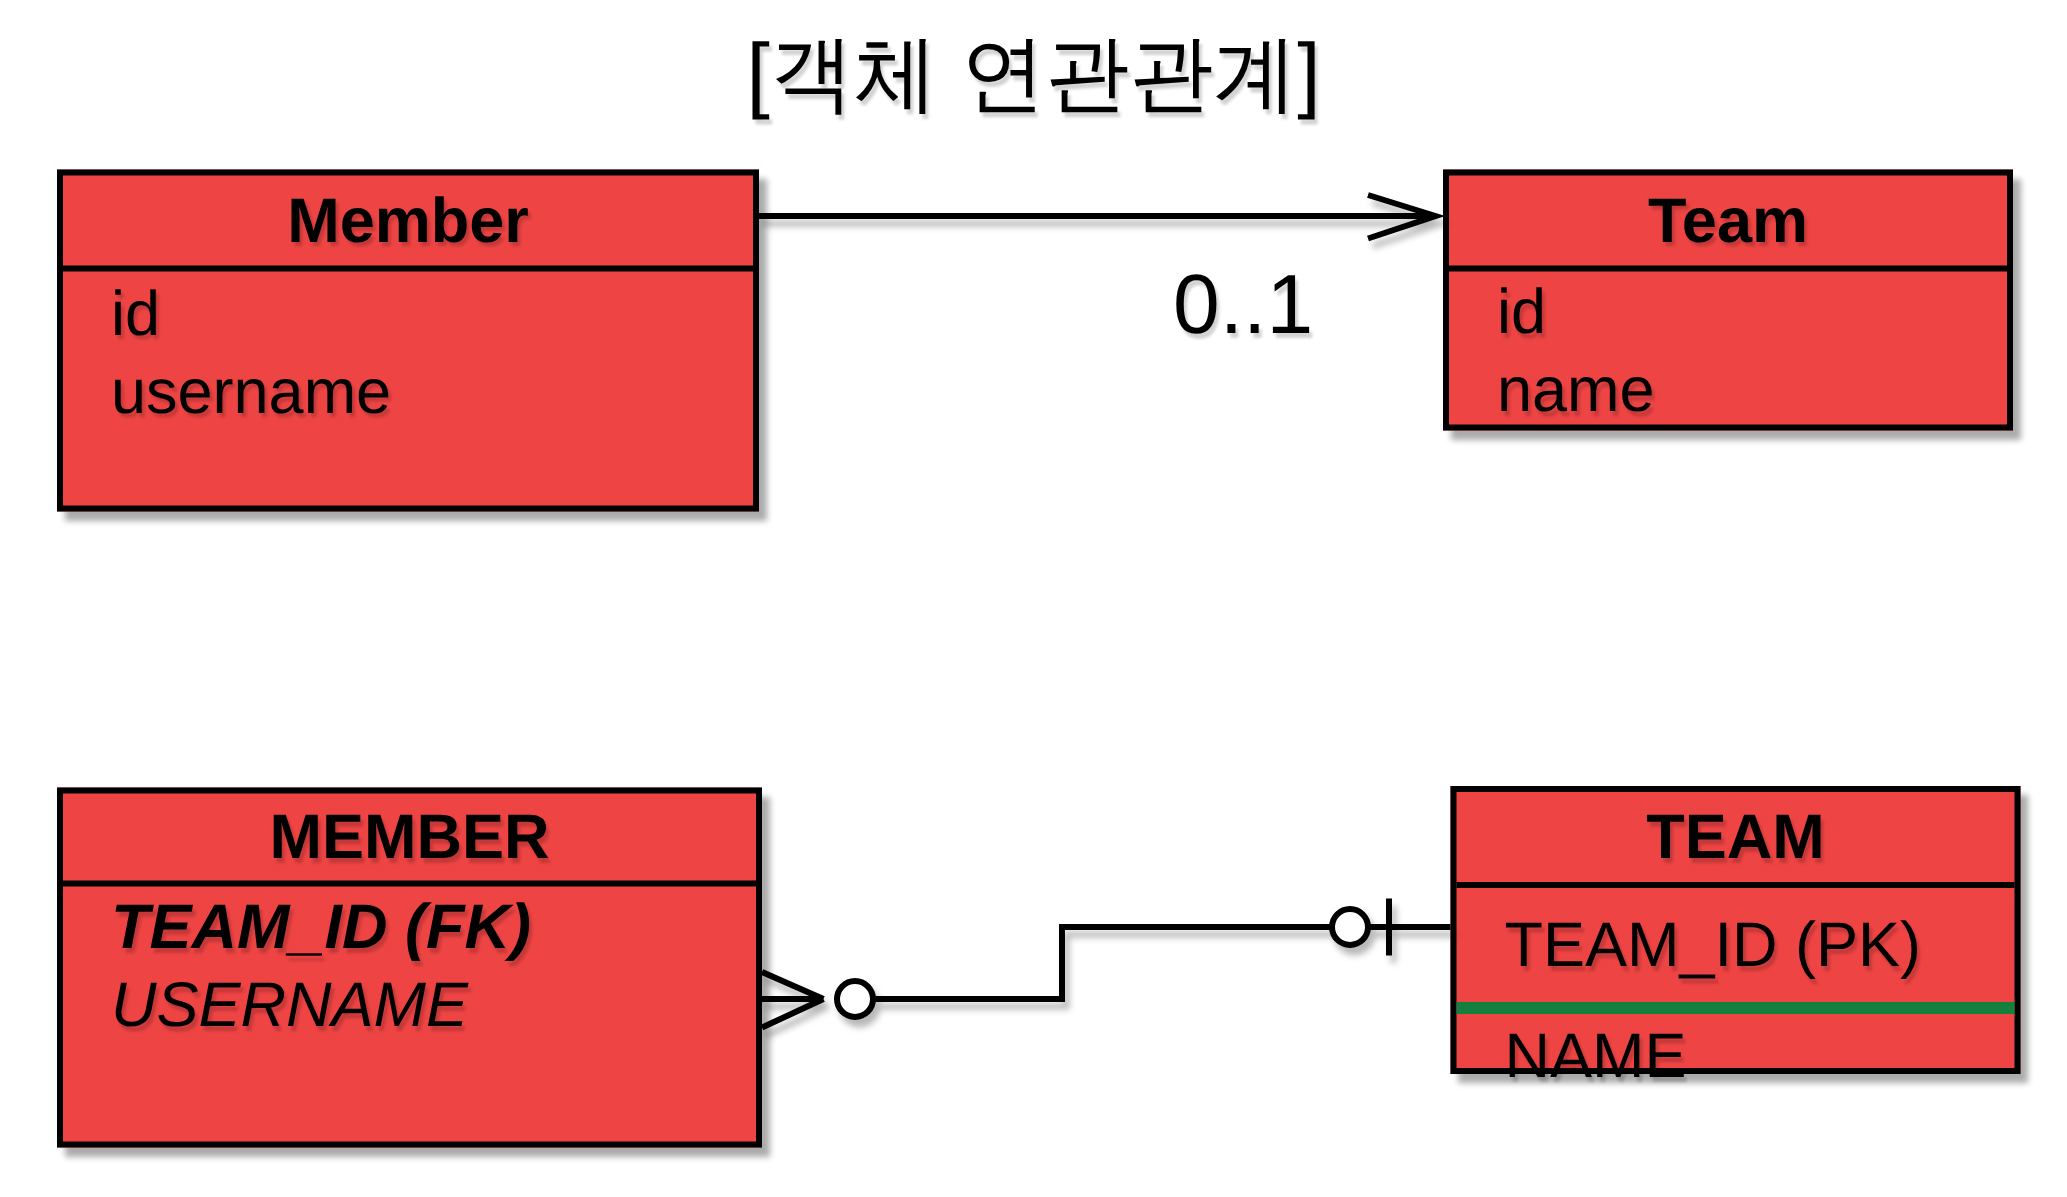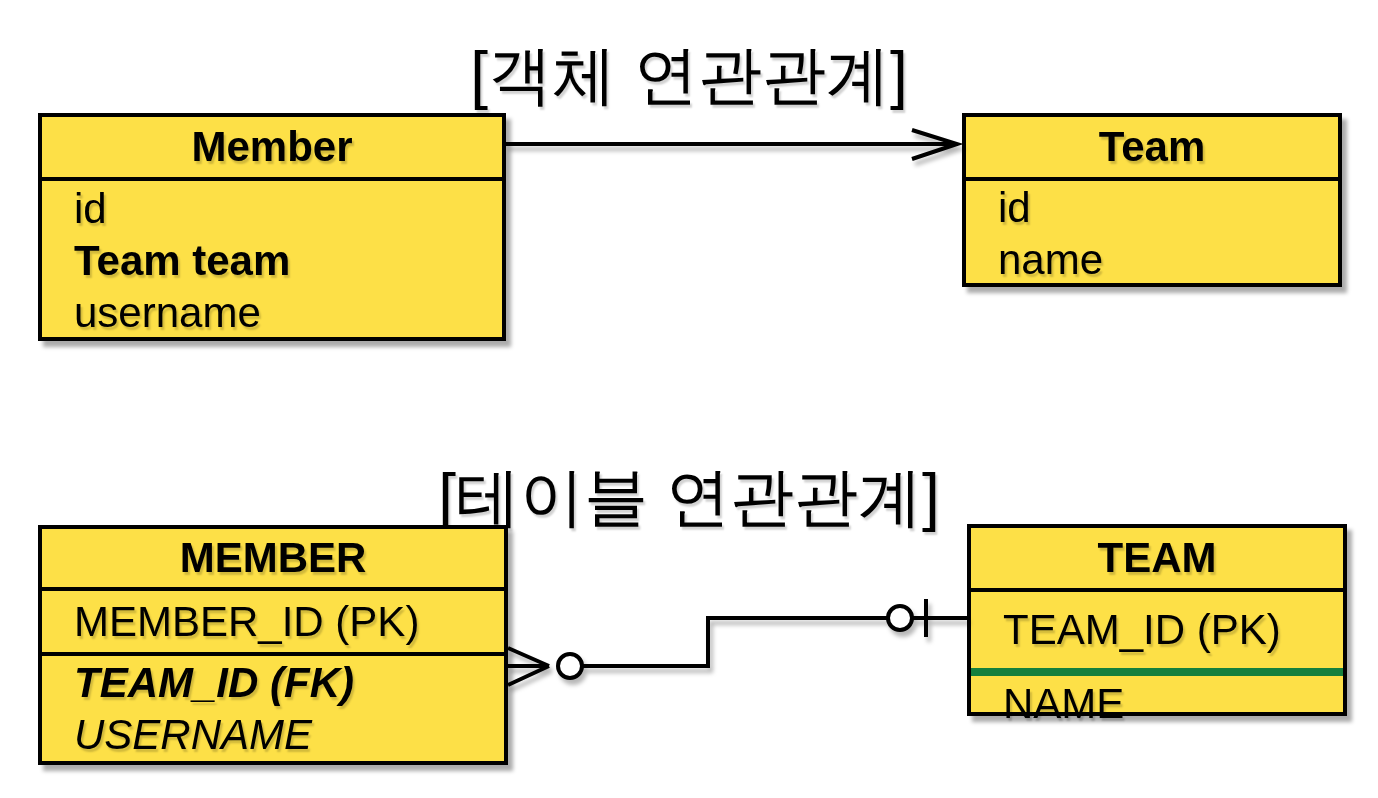--- a/index.html
+++ b/index.html
@@ -14,35 +14,34 @@
     background: #ffffff;
     overflow: hidden;
     font-family: "Liberation Sans", sans-serif;
     color: #000000;
   }
   .section-title {
     position: absolute;
     left: 0;
     width: 100%;
     text-align: center;
-    font-size: 64px;
+    font-size: 56px;
     font-weight: 400;
     letter-spacing: 0px;
     text-shadow: 2px 3px 2px rgba(0,0,0,0.18);
     white-space: nowrap;
-    margin-top: 20px;
   }
   .title-object { top: 12px; }
   .title-table  { top: 434px; }
 
   .entity-box {
     position: absolute;
     box-sizing: border-box;
     border: 4px solid #000000;
-    background: #fde047;
+    background: #ef4444;
     box-shadow: 5px 6px 4px rgba(0,0,0,0.33);
   }
   .entity-header {
     box-sizing: border-box;
     border-bottom: 4px solid #000000;
     display: flex;
     align-items: center;
     justify-content: center;
     font-weight: 700;
     font-size: 42px;
@@ -101,43 +100,41 @@
     filter: drop-shadow(3px 5px 2px rgba(0,0,0,0.28));
   }
 </style>
 </head>
 <body>
 
 <div class="canvas">
 
   <div class="section-title title-object">[객체 연관관계]</div>
 
-  <div class="section-title title-table">[테이블 연관관계]</div>
 
   <div class="entity-box member-class">
     <div class="entity-header">Member</div>
     <div class="entity-body">
       <div class="entity-field">id</div>
-      <div class="entity-field bold">Team team</div>
       <div class="entity-field">username</div>
     </div>
   </div>
 
   <div class="entity-box team-class">
     <div class="entity-header">Team</div>
     <div class="entity-body">
       <div class="entity-field">id</div>
       <div class="entity-field">name</div>
     </div>
   </div>
 
+  <div class="multiplicity-label">0..1</div>
 
   <div class="entity-box member-table">
     <div class="entity-header">MEMBER</div>
-    <div class="entity-row pk-row">MEMBER_ID (PK)</div>
     <div class="entity-body">
       <div class="entity-field bold">TEAM_ID (FK)</div>
       <div class="entity-field">USERNAME</div>
     </div>
   </div>
 
   <div class="entity-box team-table">
     <div class="entity-header">TEAM</div>
     <div class="entity-row pk-row">TEAM_ID (PK)</div>
     <div class="entity-row name-row">NAME</div>

